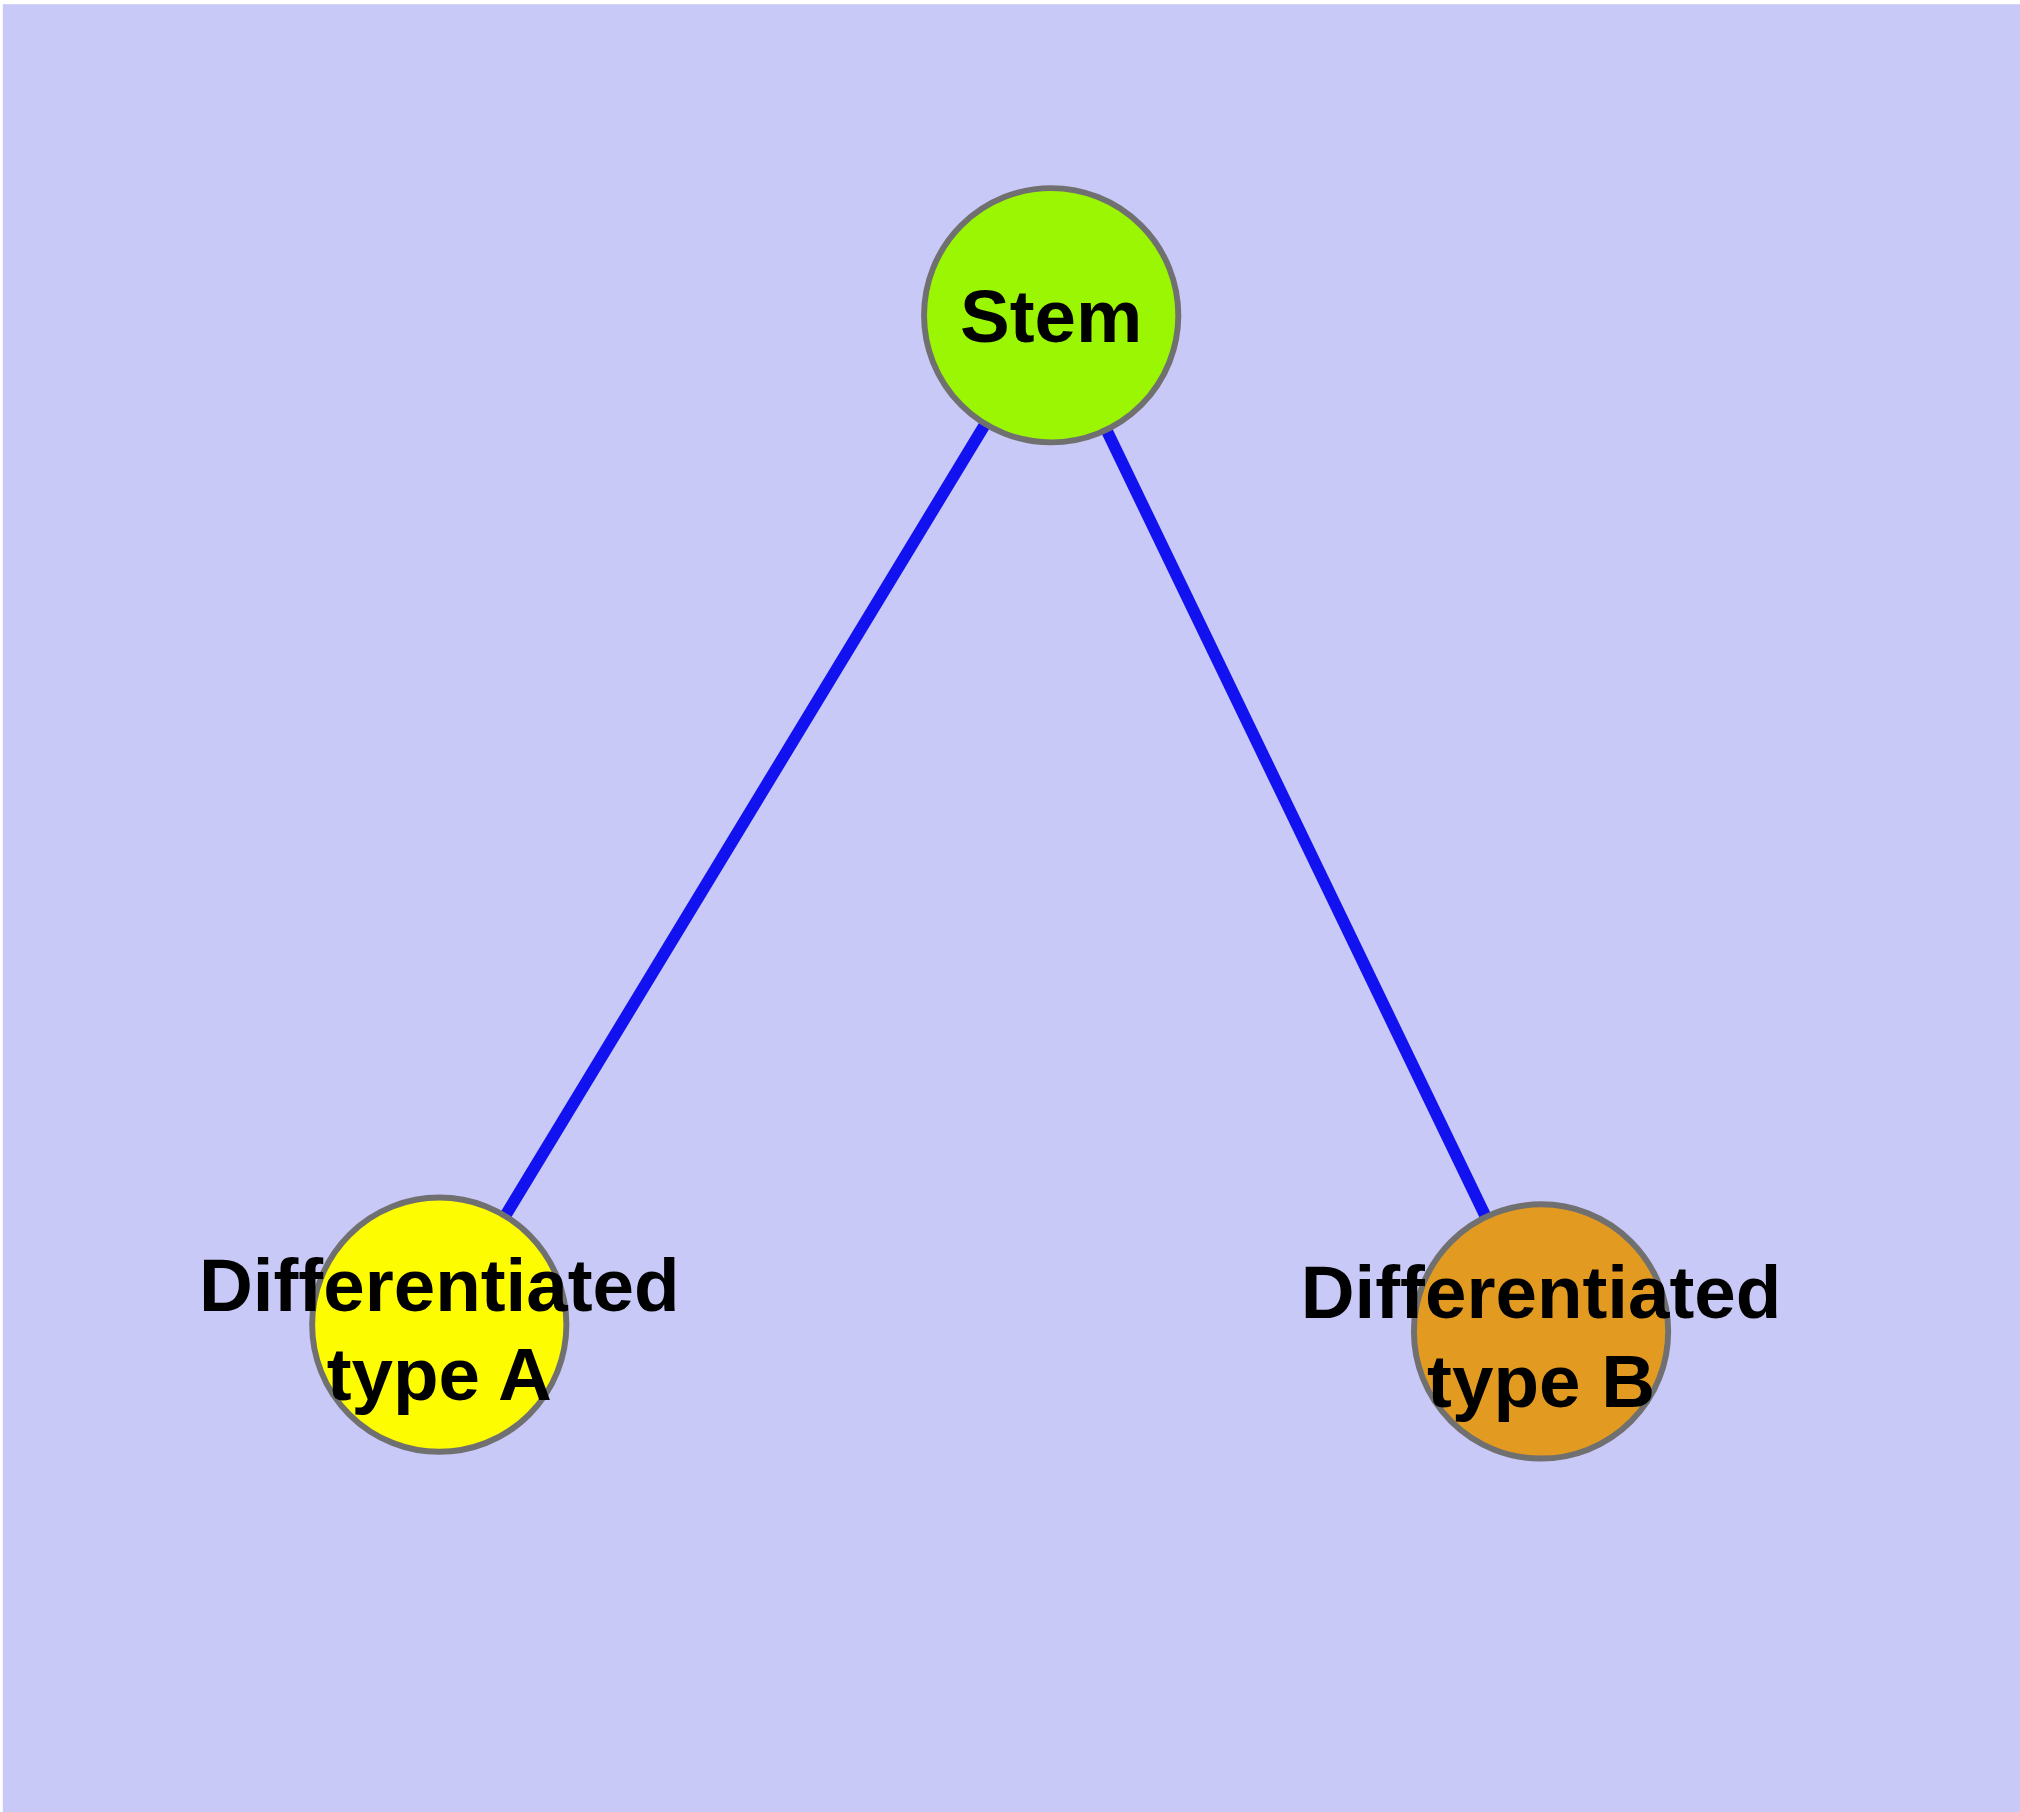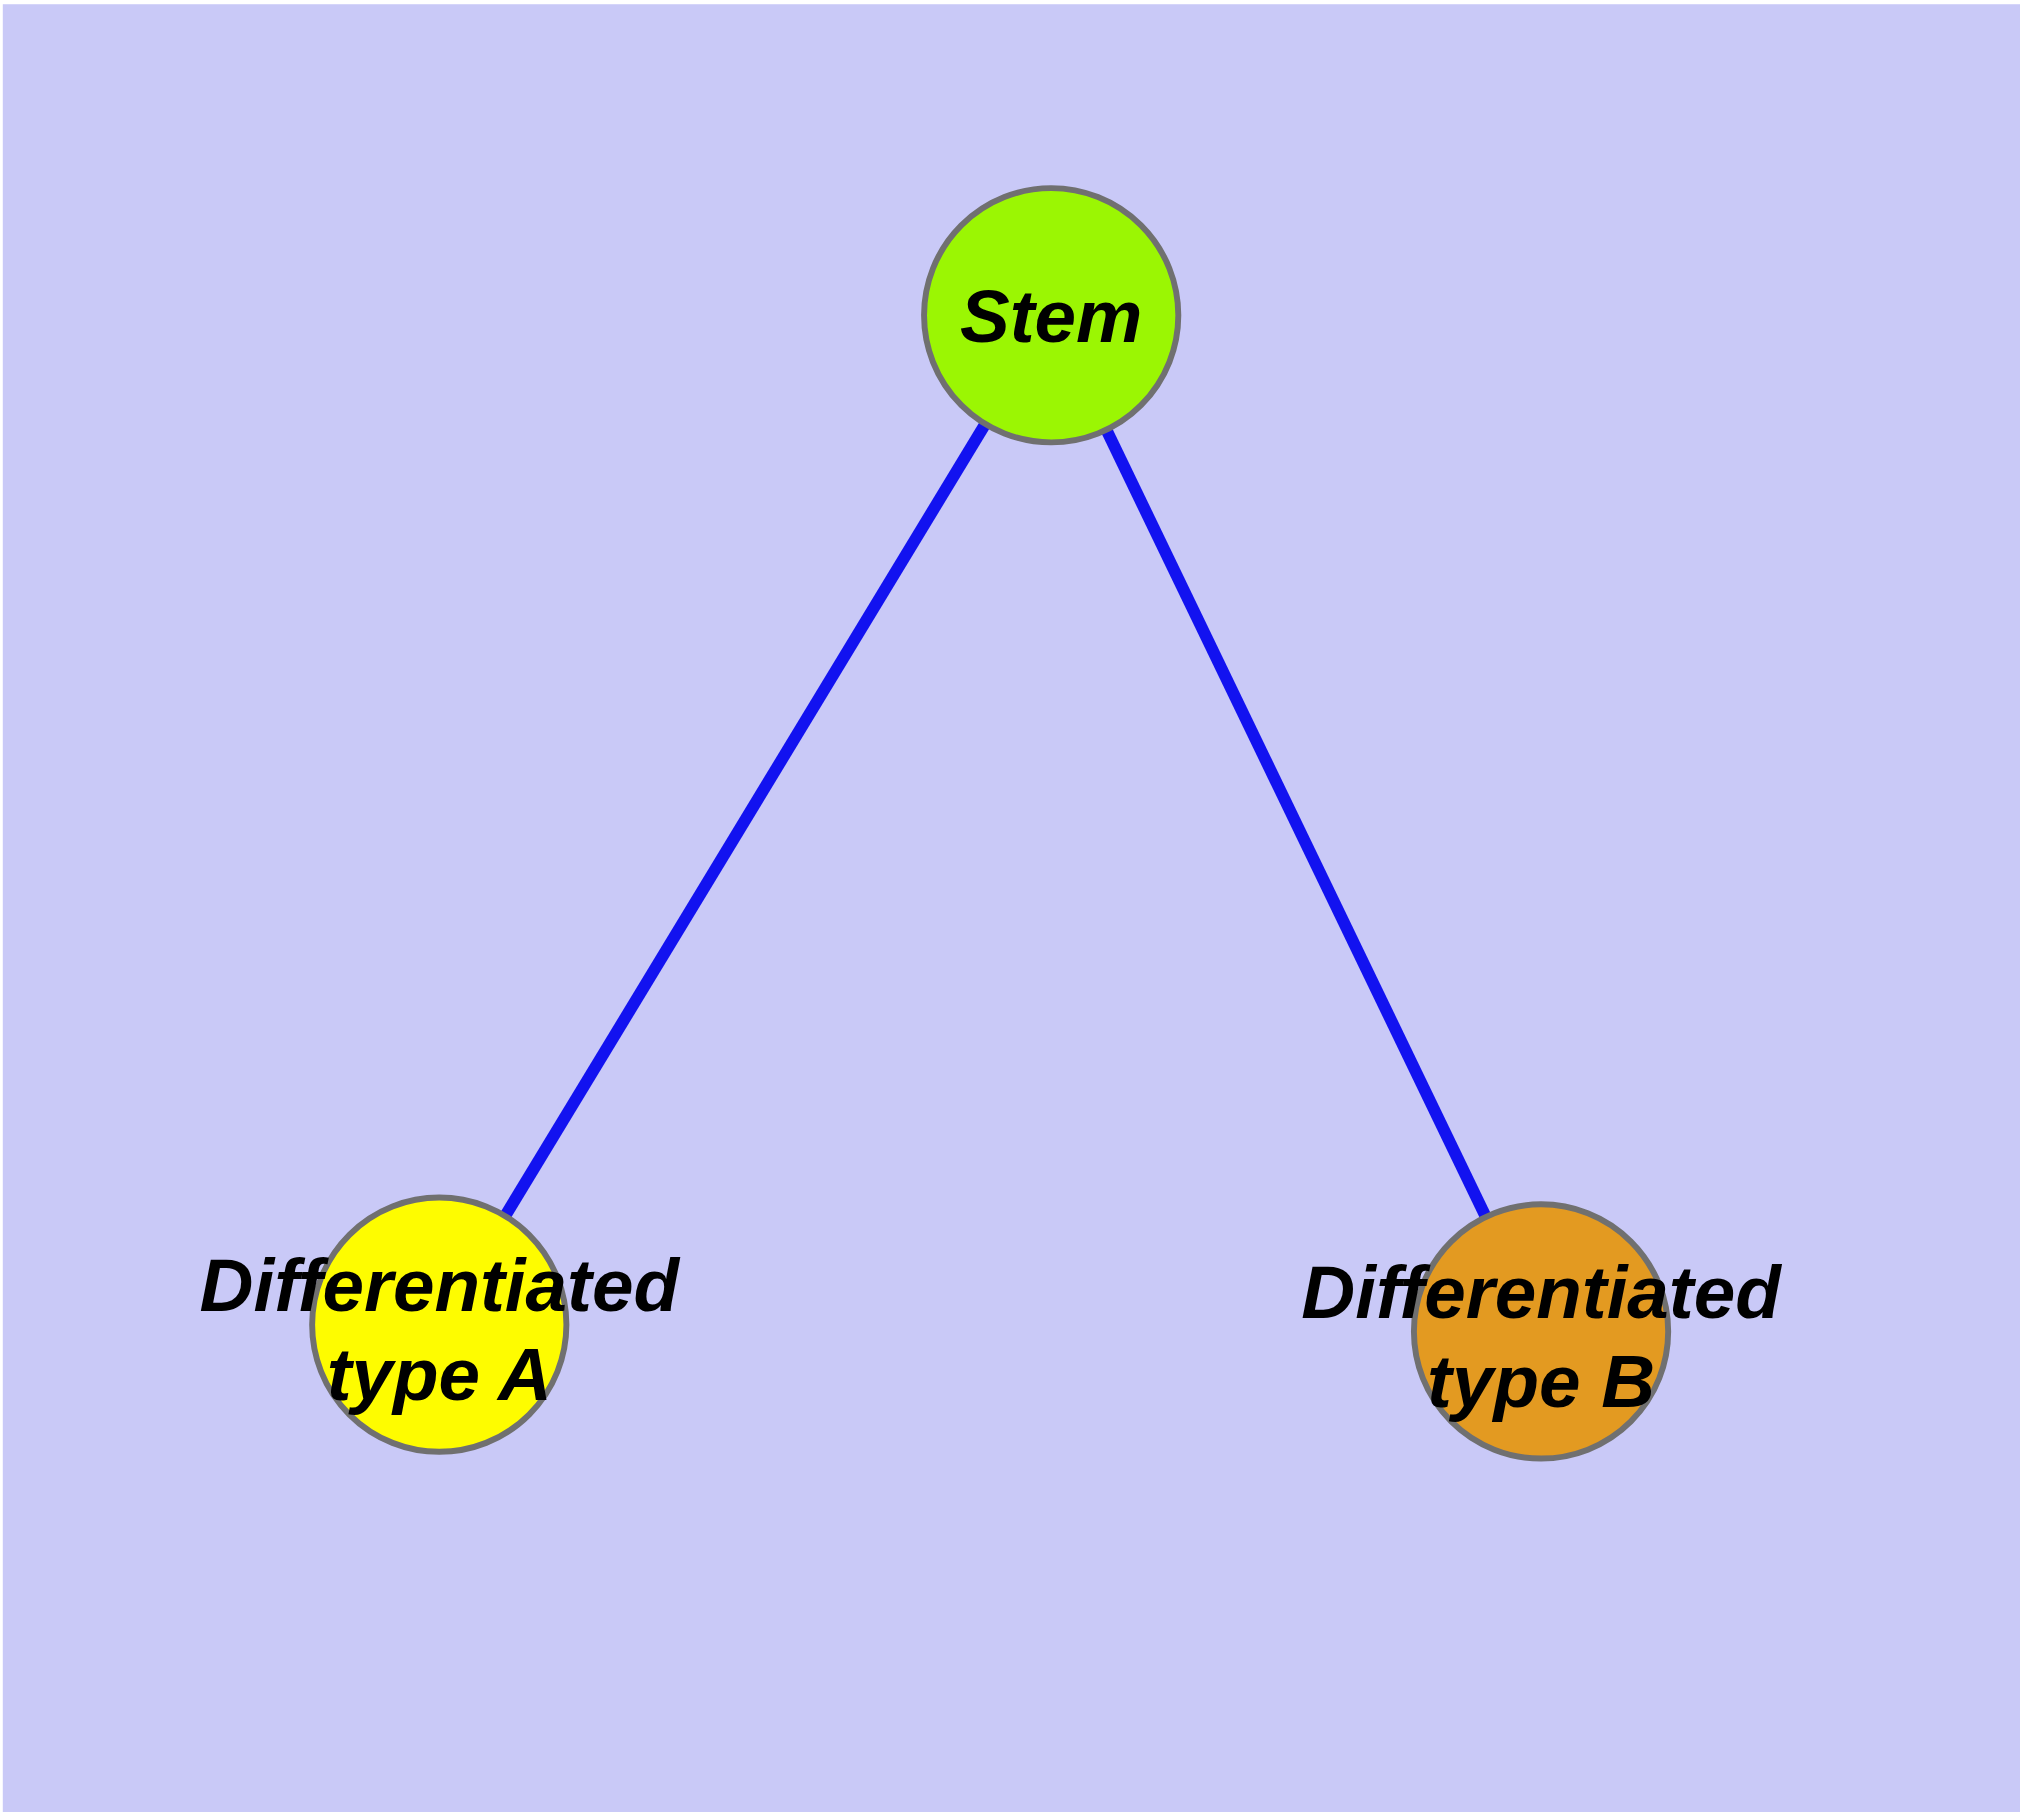--- a/index.html
+++ b/index.html
@@ -8,21 +8,20 @@
     background: #ffffff;
     width: 2021px;
     height: 1812px;
     overflow: hidden;
     font-family: "Liberation Sans", sans-serif;
   }
   #canvas-wrap {
     position: relative;
     width: 2021px;
     height: 1555px;
-    font-style: italic;
   }
   svg.graph {
     display: block;
     width: 2021px;
     height: 1812px;
   }
   .plot-bg {
     fill: #C9C9F7;
   }
   .edge {

